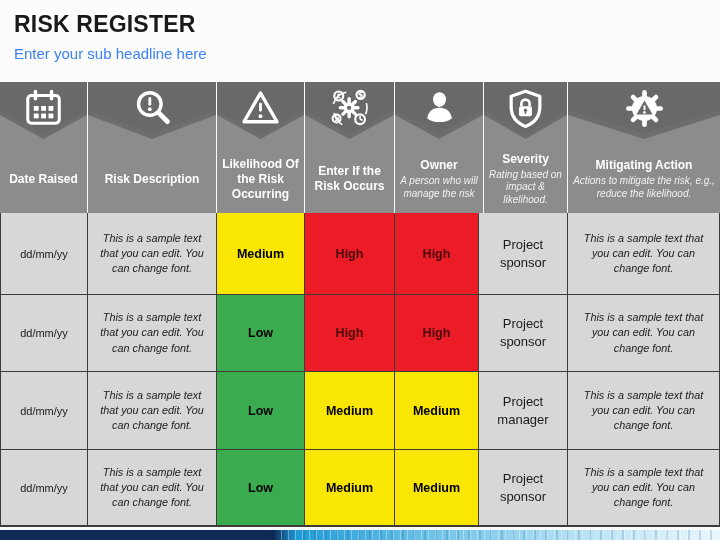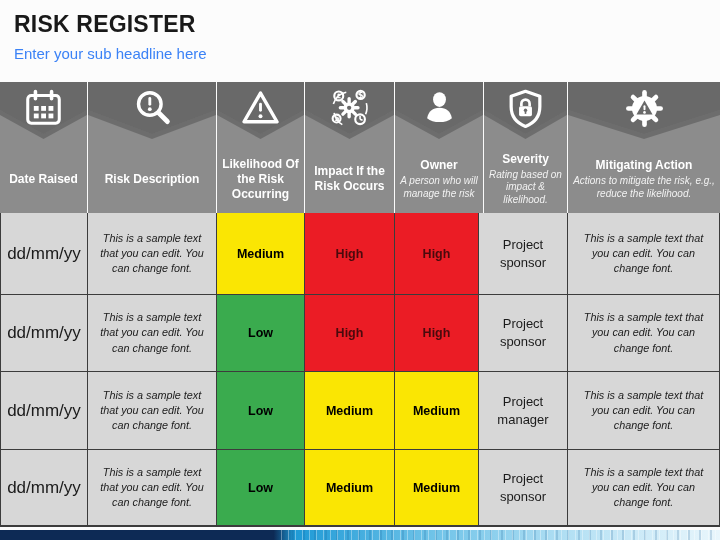--- a/index.html
+++ b/index.html
@@ -35,21 +35,21 @@
   .hsub:empty{display:none;}
 
   
   .tbody{border-left:0;}
   .trow{display:flex;}
   .trow0{height:82px;} .trow1{height:77px;} .trow2{height:78px;} .trow3{height:77px;}
   .cell{display:flex;align-items:center;justify-content:center;text-align:center;
         background:#D7D7D7;color:#1b1b1b;border-right:1px solid #3c3c3c;border-bottom:1px solid #3c3c3c;padding:4px 6px;}
   .trow .cell:first-child{border-left:1px solid #3c3c3c;}
   .trow3 .cell{border-bottom:2px solid #3c3c3c;}
-  .cell.date{font-size:17px;}
+  .cell.date{font-size:11px;}
   .cell.sample{font-style:italic;font-size:10.8px;line-height:1.4;}
   .cell.owner{font-size:13px;line-height:1.35;}
   .cell.level{font-weight:700;font-size:12.5px;}
 
   
   .footerbar{position:absolute;left:0;bottom:0;width:720px;height:10px;
     background:linear-gradient(90deg,#0D2A55 0%,#0D2A55 38%,#1E9AD6 41%,#6FC3E8 60%,#B6E1F4 80%,#E9F6FC 100%);}
   .footerbar .texture{position:absolute;left:39%;right:0;top:0;bottom:0;
     background:
       repeating-linear-gradient(90deg,rgba(255,255,255,.35) 0 1px,transparent 1px 7px),
@@ -164,21 +164,21 @@
               <line x1="8.7" y1="11.6" x2="6.9" y2="11.6"></line>
               <line x1="9.6" y1="9.34" x2="8.33" y2="8.07"></line>
               <line x1="11.8" y1="8.4" x2="11.8" y2="6.6"></line>
               <line x1="14.0" y1="9.34" x2="15.27" y2="8.07"></line>
             </g>
             <circle cx="11.8" cy="11.6" r="3.1" fill="#fff"></circle>
             <circle cx="11.8" cy="11.6" r="1.2" fill="#696969"></circle>
           </svg>
         </div>
         <div class="hlabel">
-          <div class="htitle">Impact If the Risk Occurs</div>
+          <div class="htitle">Enter If the Risk Occurs</div>
 
         </div>
       </div>
 
       <div class="hcol c5">
         <svg class="chev" viewBox="0 0 100 66" preserveAspectRatio="none">
           <polygon points="0,0 100,0 100,28 50,52 0,28" fill="#696969"></polygon>
           <polygon points="0,28 50,52 100,28 100,33 50,57 0,33" fill="rgba(0,0,0,0.22)"></polygon>
         </svg>
         <div class="hicon">

